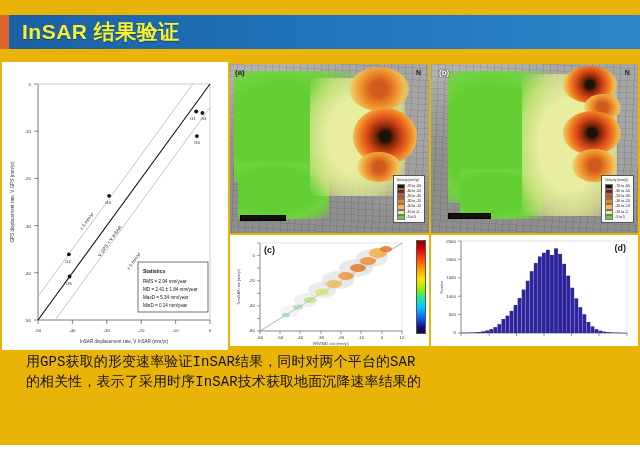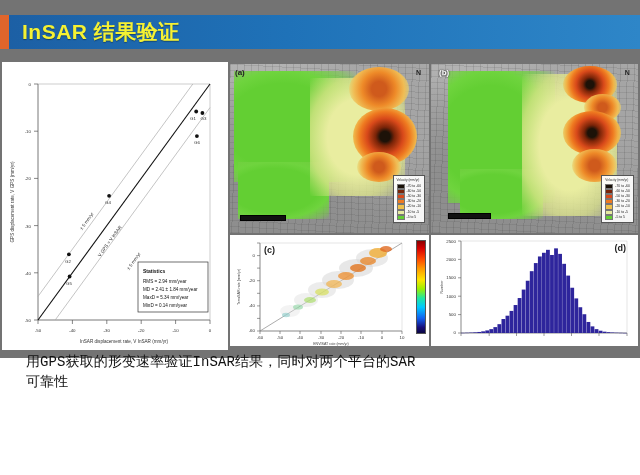--- a/index.html
+++ b/index.html
@@ -1,19 +1,19 @@
 <!DOCTYPE html>
 <html><head>
 <meta charset="utf-8">
 <title>InSAR</title>
 <style>
   html,body{margin:0;padding:0;background:#ffffff;}
   body{width:640px;height:475px;overflow:hidden;
        font-family:"Liberation Sans","DejaVu Sans",sans-serif;}
-  #slide{position:relative;width:640px;height:358px;background:#737373;}
+  #slide{position:relative;width:640px;height:445px;background:#eab308;}
 
   
   #title-bar{position:absolute;left:0;top:15px;width:640px;height:34px;
     background:linear-gradient(90deg,#1c5fa4 0%,#1f72b8 45%,#2e86c8 100%);
     display:flex;align-items:center;}
   #title-accent{position:absolute;left:0;top:0;width:9px;height:34px;background:#e0652b;}
   #title-text{margin-left:22px;color:#f5f133;font-size:21px;font-weight:bold;
     letter-spacing:.5px;white-space:nowrap;text-shadow:0 1px 1px rgba(0,0,0,.35);}
 
   
@@ -398,16 +398,16 @@
             <rect x="191.95" y="97.89" width="3.80" height="0.40" fill="#2e259c"></rect>
           </g>
         <text transform="translate(12,52) rotate(-90)" text-anchor="middle" font-size="3.6" fill="#444">Number</text>
       </svg>
       <div class="panel-tag" style="right:12px;top:8px;font-size:9px;">(d)</div>
     </div>
   </div>
 
   <div id="caption">
     <div>用GPS获取的形变速率验证InSAR结果，同时对两个平台的SAR</div>
-    <div>可靠性</div>
+    <div>的相关性，表示了采用时序InSAR技术获取地面沉降速率结果的</div>
   </div>
 
 </div>
 
 </body></html>

